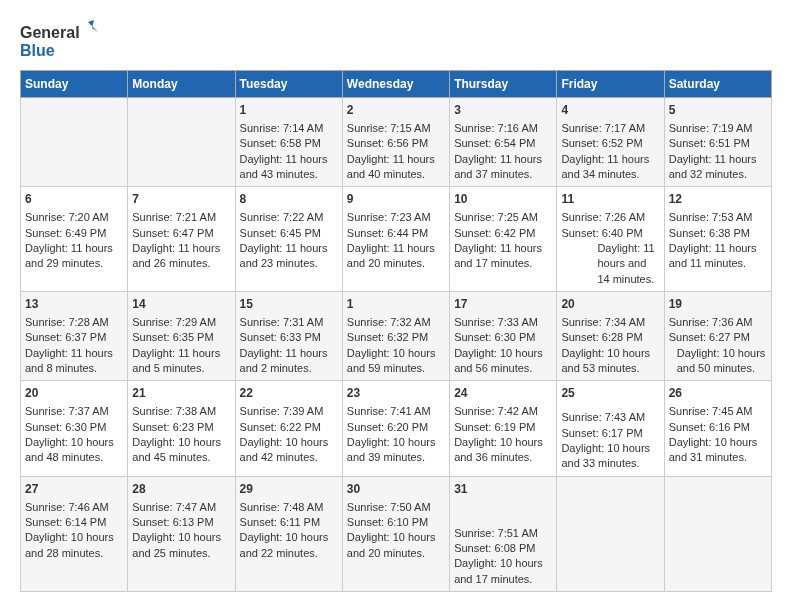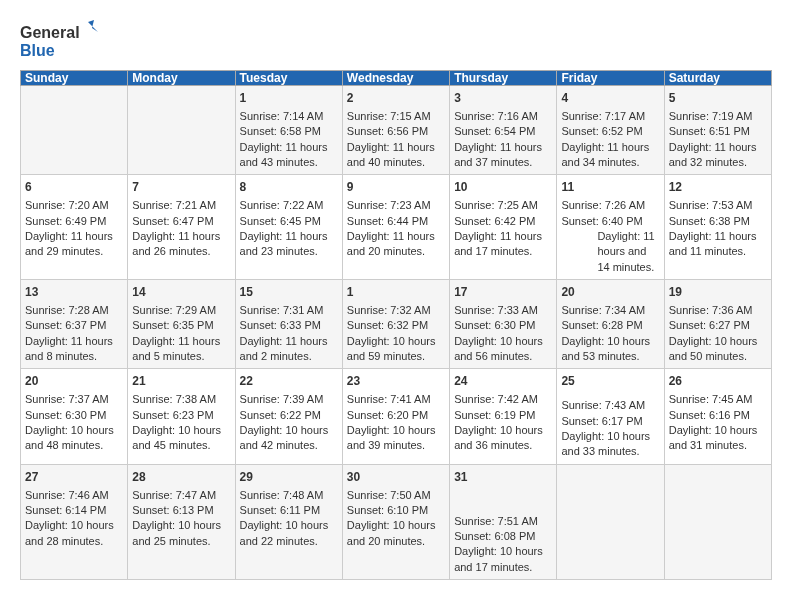--- a/index.html
+++ b/index.html
@@ -36,21 +36,21 @@
     table {
       width: 100%;
       border-collapse: collapse;
       font-size: 11px;
     }
     thead tr {
       background-color: #2166b0;
       color: #fff;
     }
     thead th {
-      padding: 0 4px;
+      padding: 6px 4px;
       text-align: left;
       font-weight: bold;
       font-size: 12px;
       border: 1px solid #aaa;
     }
     tbody tr {
       vertical-align: top;
     }
     tbody td {
       border: 1px solid #ccc;
@@ -218,21 +218,21 @@
         <td>
           <span class="day-num">20</span>
           <span style="display: block;">Sunrise: 7:34 AM</span>
           <span style="display: block;">Sunset: 6:28 PM</span>
           <span style="display: block;">Daylight: 10 hours and 53 minutes.</span>
         </td>
         <td>
           <span class="day-num">19</span>
           <span style="display: block;">Sunrise: 7:36 AM</span>
           <span style="display: block;">Sunset: 6:27 PM</span>
-          <span style="display: block;">Daylight: 10 hours and 50 minutes.</span>
+          <span style="display: block; margin-left: 8px;">Daylight: 10 hours and 50 minutes.</span>
         </td>
       </tr>
       <tr>
         <td>
           <span class="day-num">20</span>
           <span style="display: block;">Sunrise: 7:37 AM</span>
           <span style="display: block;">Sunset: 6:30 PM</span>
           <span style="display: block;">Daylight: 10 hours and 48 minutes.</span>
         </td>
         <td>

